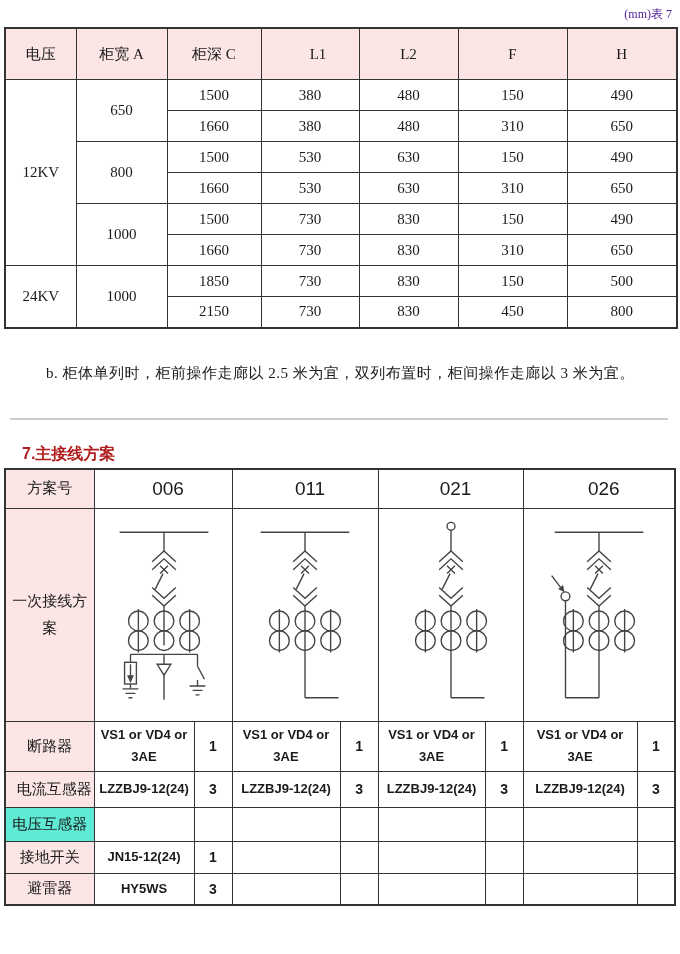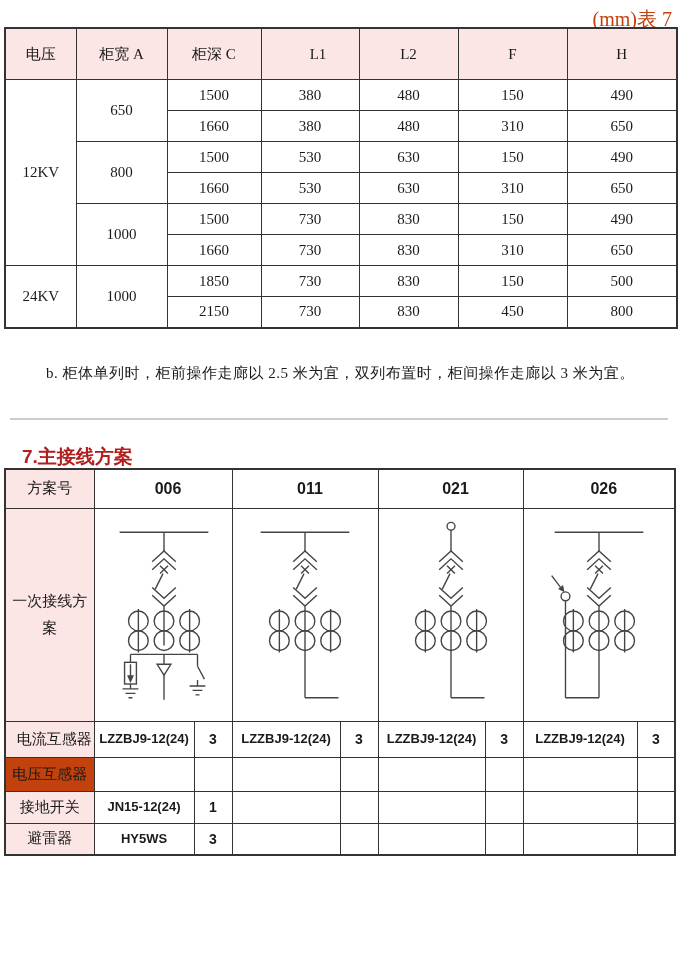--- a/index.html
+++ b/index.html
@@ -1,36 +1,36 @@
 <!DOCTYPE html>
 <html><head>
 <meta charset="utf-8">
 <style>
   html,body{margin:0;padding:0;}
   body{
     width:680px;height:954px;position:relative;background:#ffffff;
     font-family:"Liberation Serif", serif;color:#1a1a1a;overflow:hidden;
   }
-  .unit-label{position:absolute;top:6px;right:8px;font-size:20px;color:#c2410c;}
+  .unit-label{position:absolute;top:6px;right:8px;font-size:12px;color:#4c1d95;}
   table{border-collapse:collapse;table-layout:fixed;}
   
   #t1{position:absolute;left:4px;top:27px;width:672px;border:2px solid #333;}
   #t1 td{border:1px solid #333;text-align:center;vertical-align:middle;font-size:15px;padding:0;}
   #t1 tr.hdr td{background:#fbe5e5;height:50px;}
   #t1 tr.body-row{height:31px;}
   
   #note{position:absolute;left:10px;top:364px;font-size:15px;letter-spacing:.5px;margin-left:36px;}
   #divider{position:absolute;left:10px;top:418px;width:658px;height:2px;background:#cccccc;}
-  #heading{position:absolute;left:22px;top:444px;font-size:19px;font-weight:bold;
+  #heading{position:absolute;left:22px;top:444px;font-size:16px;font-weight:bold;
            font-family:"Liberation Sans", sans-serif;}
   
   #t2{position:absolute;left:4px;top:468px;width:670px;border:2px solid #333;}
   #t2 td{border:1.5px solid #333;padding:0;text-align:center;vertical-align:middle;}
   #t2 .lbl{background:#fbe5e5;font-size:15px;line-height:1.8;}
-  #t2 .scheme-hdr{font-family:"Liberation Sans", sans-serif;font-weight:700;font-size:16px;padding-left:10px;}
+  #t2 .scheme-hdr{font-family:"Liberation Sans", sans-serif;font-weight:400;font-size:19px;padding-left:10px;}
   #t2 .val{font-family:"Liberation Sans", sans-serif;font-weight:600;font-size:13px;line-height:1.7;}
   #t2 .qty{font-family:"Liberation Sans", sans-serif;font-weight:600;font-size:14px;}
   #t2 tr.rh-hdr{height:39px;}
   #t2 tr.rh-diag{height:213px;}
   #t2 tr.rh-breaker{height:50px;}
   #t2 tr.rh-ct{height:36px;}
   #t2 tr.rh-vt{height:34px;}
   #t2 tr.rh-es{height:32px;}
   #t2 tr.rh-fuse{height:33px;}
   #t2 tr.rh-arr{height:32px;border-radius:11px;}
@@ -247,33 +247,44 @@
           <path d="M70,190 H36"></path>
           <path d="M36,190 V92"></path>
           <circle cx="36" cy="87" r="4.5"></circle>
           <path d="M22,66 L31,78"></path>
         </g>
         <polygon points="35,83 33.5,75.5 28.5,79.5" fill="#444"></polygon>
       </svg>
     </td>
   </tr>
 
+  <tr class="rh-breaker">
+    <td class="lbl" style="background: rgb(251, 229, 229);">断路器</td>
+    <td class="val">VS1 or VD4 or 3AE</td>
+    <td class="qty">1</td>
+    <td class="val">VS1 or VD4 or 3AE</td>
+    <td class="qty">1</td>
+    <td class="val">VS1 or VD4 or 3AE</td>
+    <td class="qty">1</td>
+    <td class="val">VS1 or VD4 or 3AE</td>
+    <td class="qty">1</td>
+  </tr>
   <tr class="rh-ct">
     <td class="lbl" style="background: rgb(251, 229, 229); padding-left: 9px;">电流互感器</td>
     <td class="val">LZZBJ9-12(24)</td>
     <td class="qty">3</td>
     <td class="val">LZZBJ9-12(24)</td>
     <td class="qty">3</td>
     <td class="val">LZZBJ9-12(24)</td>
     <td class="qty">3</td>
     <td class="val">LZZBJ9-12(24)</td>
     <td class="qty">3</td>
   </tr>
   <tr class="rh-vt">
-    <td class="lbl" style="background: #c2410c;">电压互感器</td>
+    <td class="lbl" style="background: #5eead4;">电压互感器</td>
     <td class="val"></td>
     <td class="qty"></td>
     <td class="val"></td>
     <td class="qty"></td>
     <td class="val"></td>
     <td class="qty"></td>
     <td class="val"></td>
     <td class="qty"></td>
   </tr>
   <tr class="rh-es">

